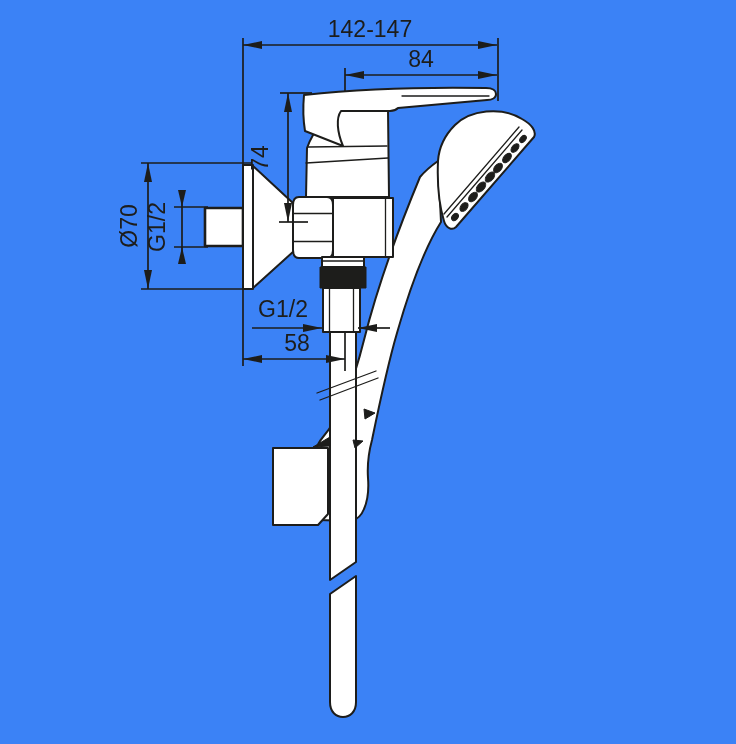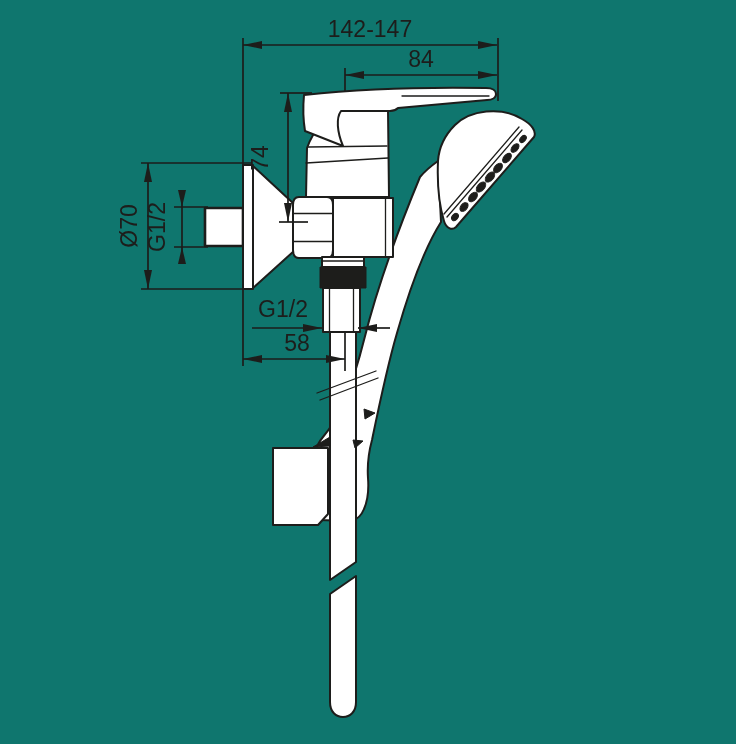--- a/index.html
+++ b/index.html
@@ -1,19 +1,19 @@
 <!DOCTYPE html>
 <html><head>
 <meta charset="utf-8">
 <style>
   html,body { margin:0; padding:0; background:#ffffff; }
   .stage {
     position:relative;
     width:736px; height:744px;
-    background:#0f766e;
+    background:#3b82f6;
     font-family:"Liberation Sans", sans-serif;
     overflow:hidden;
   }
   svg { position:absolute; left:0; top:0; }
   text {
     font-family:"Liberation Sans", sans-serif;
     font-size:23px;
     fill:#1d1d1b;
   }
   .part   { fill:#ffffff; stroke:#1d1d1b; stroke-width:2;   stroke-linejoin:round; stroke-linecap:round; }

